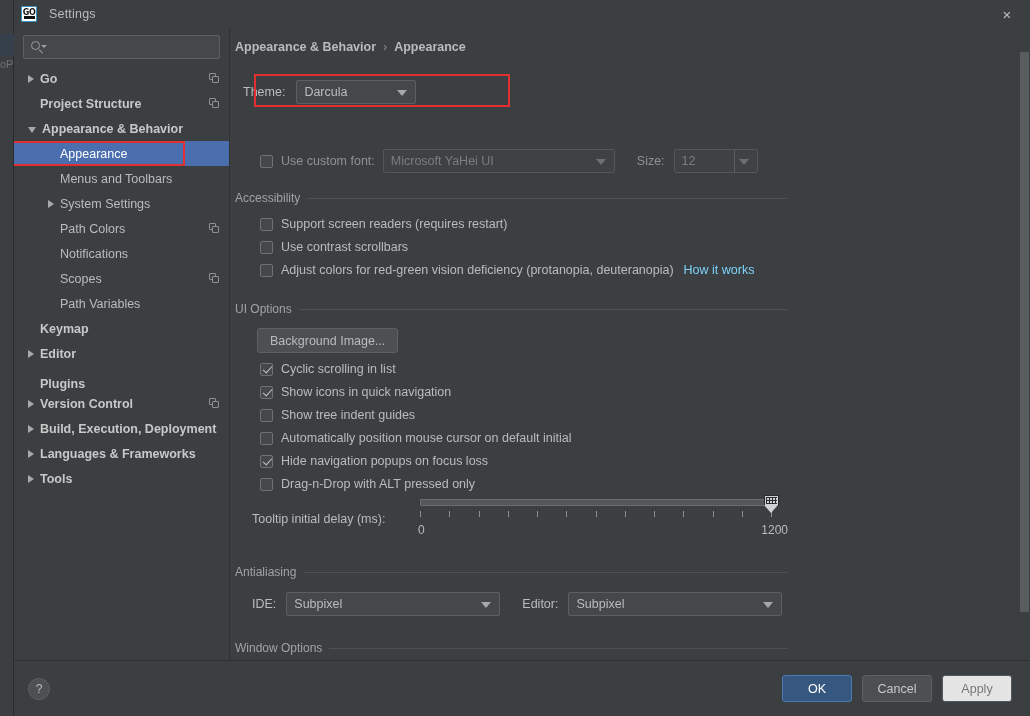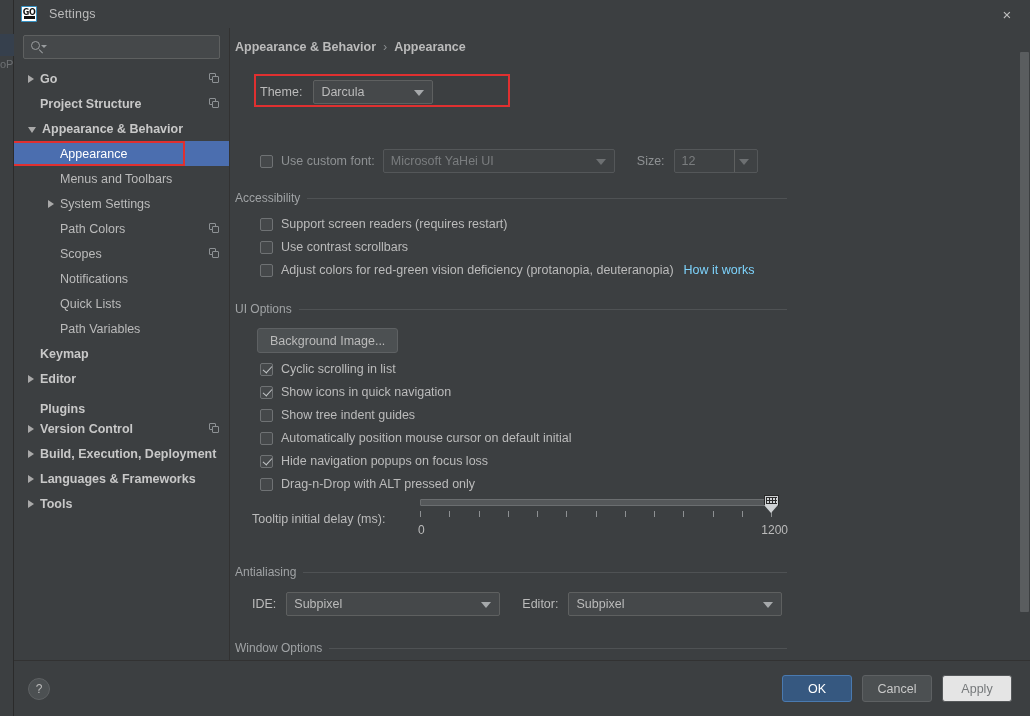--- a/index.html
+++ b/index.html
@@ -356,36 +356,32 @@
           <div class="tree-row" style="padding-left: 34px;">
             <span class="arrow blank"></span>
             <span>Path Colors</span>
             <span class="copy-icon">
               <i class="back"></i>
               <i class="front"></i>
             </span>
           </div>
           <div class="tree-row" style="padding-left: 34px;">
             <span class="arrow blank"></span>
+            <span>Notifications</span>
+          </div>
+          <div class="tree-row" style="padding-left: 34px;">
+            <span class="arrow blank"></span>
             <span>Scopes</span>
             <span class="copy-icon">
               <i class="back"></i>
               <i class="front"></i>
             </span>
           </div>
           <div class="tree-row" style="padding-left: 34px;">
             <span class="arrow blank"></span>
-            <span>Notifications</span>
-          </div>
-          <div class="tree-row" style="padding-left: 34px;">
-            <span class="arrow blank"></span>
-            <span>Quick Lists</span>
-          </div>
-          <div class="tree-row" style="padding-left: 34px;">
-            <span class="arrow blank"></span>
             <span>Path Variables</span>
           </div>
           <div class="tree-row bold" style="padding-left: 14px;">
             <span class="arrow blank"></span>
             <span>Keymap</span>
           </div>
           <div class="tree-row bold" style="padding-left: 14px;">
             <span class="arrow"></span>
             <span>Editor</span>
           </div>
@@ -417,21 +413,21 @@
     </div>
 
     <div class="content">
 
       <div class="breadcrumb">
         <span>Appearance &amp; Behavior</span>
         <span class="sep">›</span>
         <span>Appearance</span>
       </div>
 
-      <div class="row" style="left:30px; top:52px;align-items:center;">
+      <div class="row" style="left:13px; top:52px;align-items:center;">
         <span class="lbl">Theme:</span>
         <div class="combo" style="width:120px; margin-left:11px;">
           <span>Darcula</span>
           <span class="caret"></span>
         </div>
       </div>
       <div class="annot-theme"></div>
 
       <div class="row" style="left:30px; top:121px;">
         <div class="cb">

